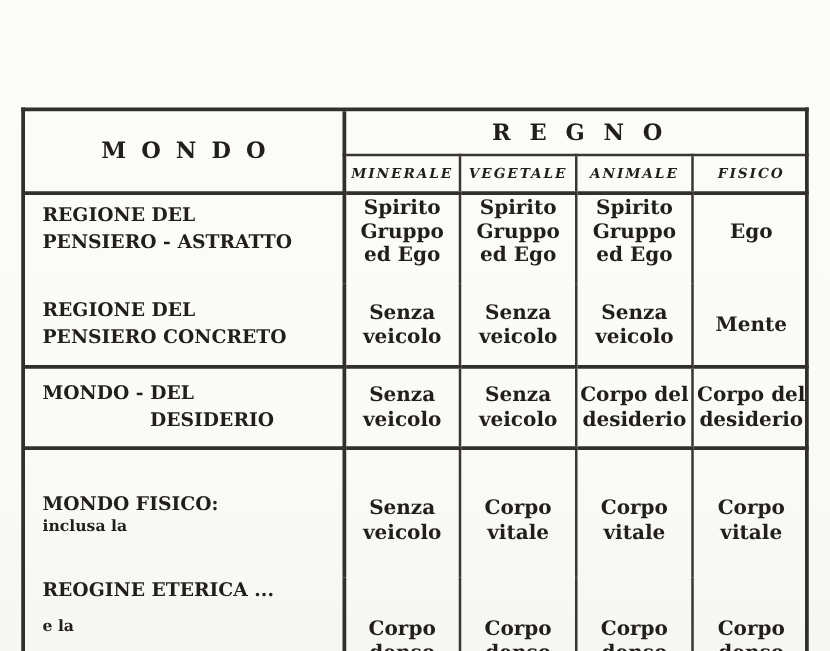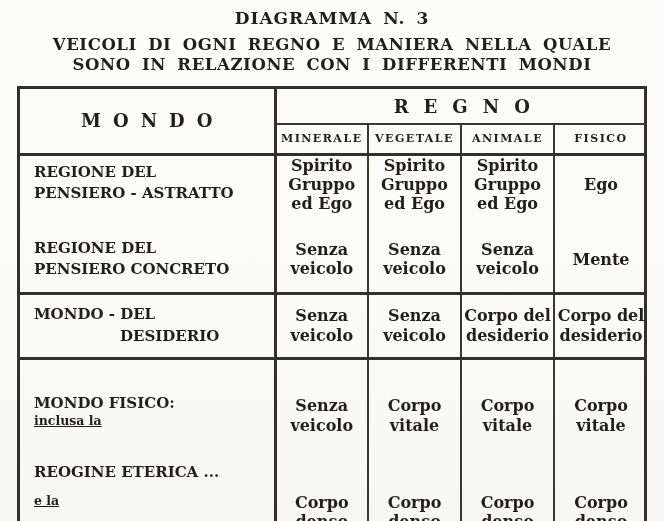--- a/index.html
+++ b/index.html
@@ -75,20 +75,21 @@
     letter-spacing: 12px;
     margin-right: -12px;
     text-align: center;
   }
   th.regno-head .big-spaced { letter-spacing: 15px; margin-right: -15px; }
   th { text-align: center; }
   .sub-col {
     font-size: 11px;
     letter-spacing: 1.5px;
     text-align: center;
+    font-style: italic;
   }
   
   td.cell {
     text-align: center;
     font-size: 16px;
     line-height: 1.2;
     white-space: pre-line;
   }
   tr.r1 td.cell { padding-bottom: 14px; }
   tr.r4a td.cell { padding-top: 10px; }
@@ -99,37 +100,29 @@
     padding-right: 6px;
     font-size: 15px;
     line-height: 1.45;
   }
   tr.r1 td.row-label { padding-bottom: 16px; }
   .lbl-line { display: block; }
   .lbl-indent { margin-left: 86px; }
   .lbl-small {
     font-size: 12.5px;
     line-height: 1.25;
-    text-decoration: underline;
   }
   .lbl-gap { margin-top: 11px; }
   .lbl-tight { line-height: 1.3; margin-top: 34px; }
 </style>
 </head>
 <body>
 
 <div class="sheet">
 
-  <div class="heading">
-    <div class="doc-title">DIAGRAMMA N. 3</div>
-    <div class="doc-subtitle">
-      <div>VEICOLI DI OGNI REGNO E MANIERA NELLA QUALE</div>
-      <div>SONO IN RELAZIONE CON I DIFFERENTI MONDI</div>
-    </div>
-  </div>
 
   <div class="table-wrap">
     <table>
       <colgroup>
         <col class="c-mondo">
           <col class="c-regno">
           <col class="c-regno">
           <col class="c-regno">
           <col class="c-regno">
       </colgroup>

